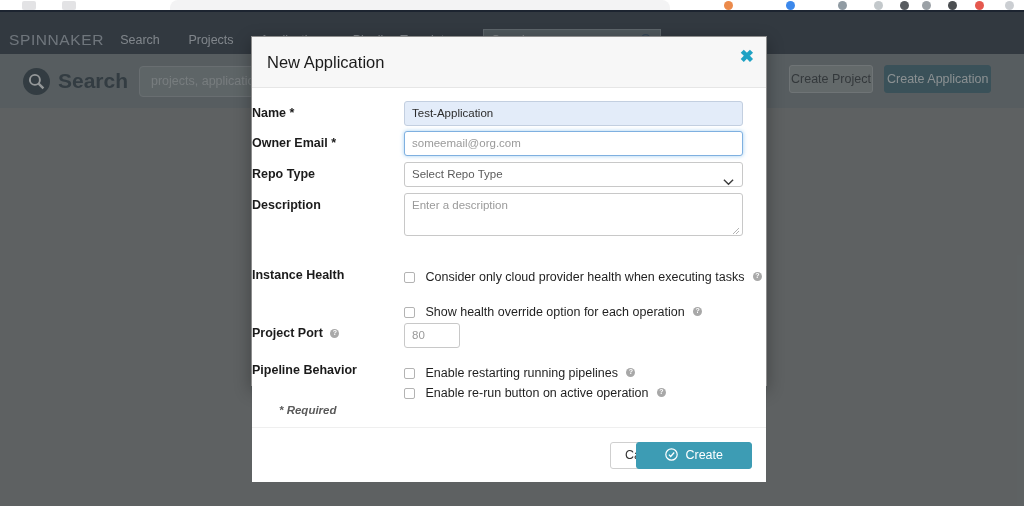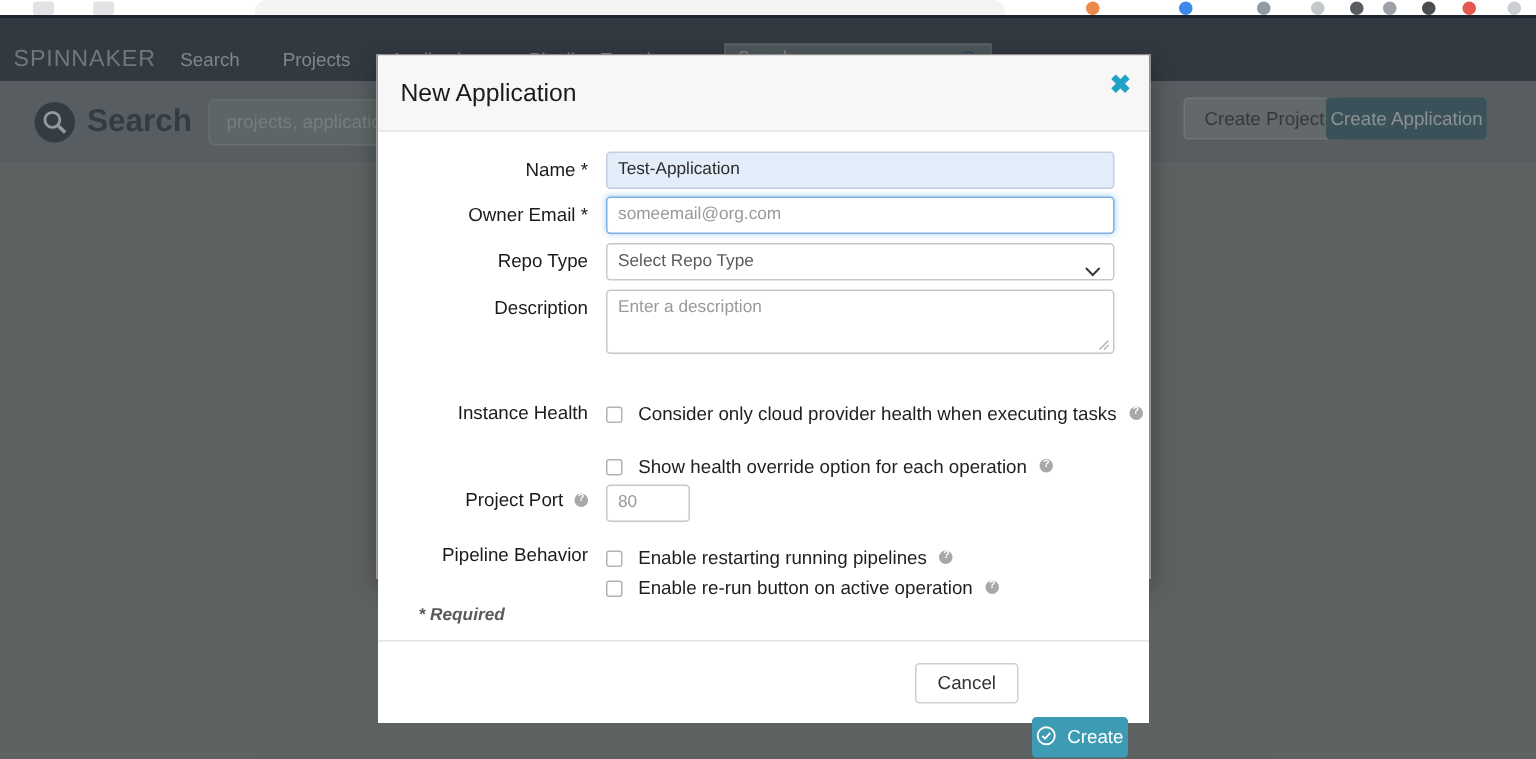--- a/index.html
+++ b/index.html
@@ -89,21 +89,21 @@
     background: #7b858a;
     border: 1px solid #8e979b;
     border-radius: 4px;
     color: #a9b1b4;
     font-size: 12.5px;
     line-height: 29px;
     padding-left: 11px;
   }
   .btn-create-project {
     position: absolute; left: 789px; top: 65px;
-    height: 28px; padding: 0 13px;
+    height: 28px; padding: 0 1px;
     background: #848c8f;
     border: 1px solid #9aa1a4;
     border-radius: 3px;
     color: #2c3338;
     font-size: 12.5px; line-height: 26px;
   }
   .btn-create-app {
     position: absolute; left: 884px; top: 65px;
     height: 28px; padding: 0 2px;
     background: #386170;
@@ -155,22 +155,22 @@
     position: relative;
     height: 55px;
     background: #ffffff;
     border-top: 1px solid #efefef;
   }
 
   
   .row { position: absolute; left: 0; width: 516px; }
   .f-label {
     position: absolute;
-    width: 140px; text-align: right;
-    font-size: 12.5px; font-weight: normal; color: #1b1b1b;
+    width: 140px; 
+    font-size: 12.5px; font-weight: bold; color: #1b1b1b;
     white-space: nowrap;
   }
   .ctl { position: absolute; left: 152px; }
 
   .inp {
     width: 339px; height: 25px;
     border: 1px solid #c8c8c8;
     border-radius: 3px;
     background: #fff;
     font-size: 11.5px; color: #444;
@@ -241,25 +241,24 @@
   }
 
   .btn-cancel {
     position: absolute; right: 87px; top: 14px;
     height: 27px; padding: 0 14px;
     background: #fff; border: 1px solid #cfcfcf; border-radius: 3px;
     font-size: 12.5px; color: #333; line-height: 25px;
   }
   .btn-create {
     position: absolute; right: 14px; top: 14px;
-    height: 27px; padding: 0 2px;
+    height: 27px; padding: 0 28px;
     background: #3d9cb4; border: 1px solid #3d9cb4; border-radius: 3px;
     font-size: 12.5px; color: #fff; line-height: 25px;
     white-space: nowrap;
-    margin-top: 36px;
   }
   .btn-create .chk { vertical-align: -2px; margin-right: 4px; }
 </style>
 </head>
 <body>
 
 <div class="browser-strip">
   <div class="chrome-btn" style="left:22px"></div>
   <div class="chrome-btn" style="left:62px"></div>
   <div class="chrome-tab"></div>

